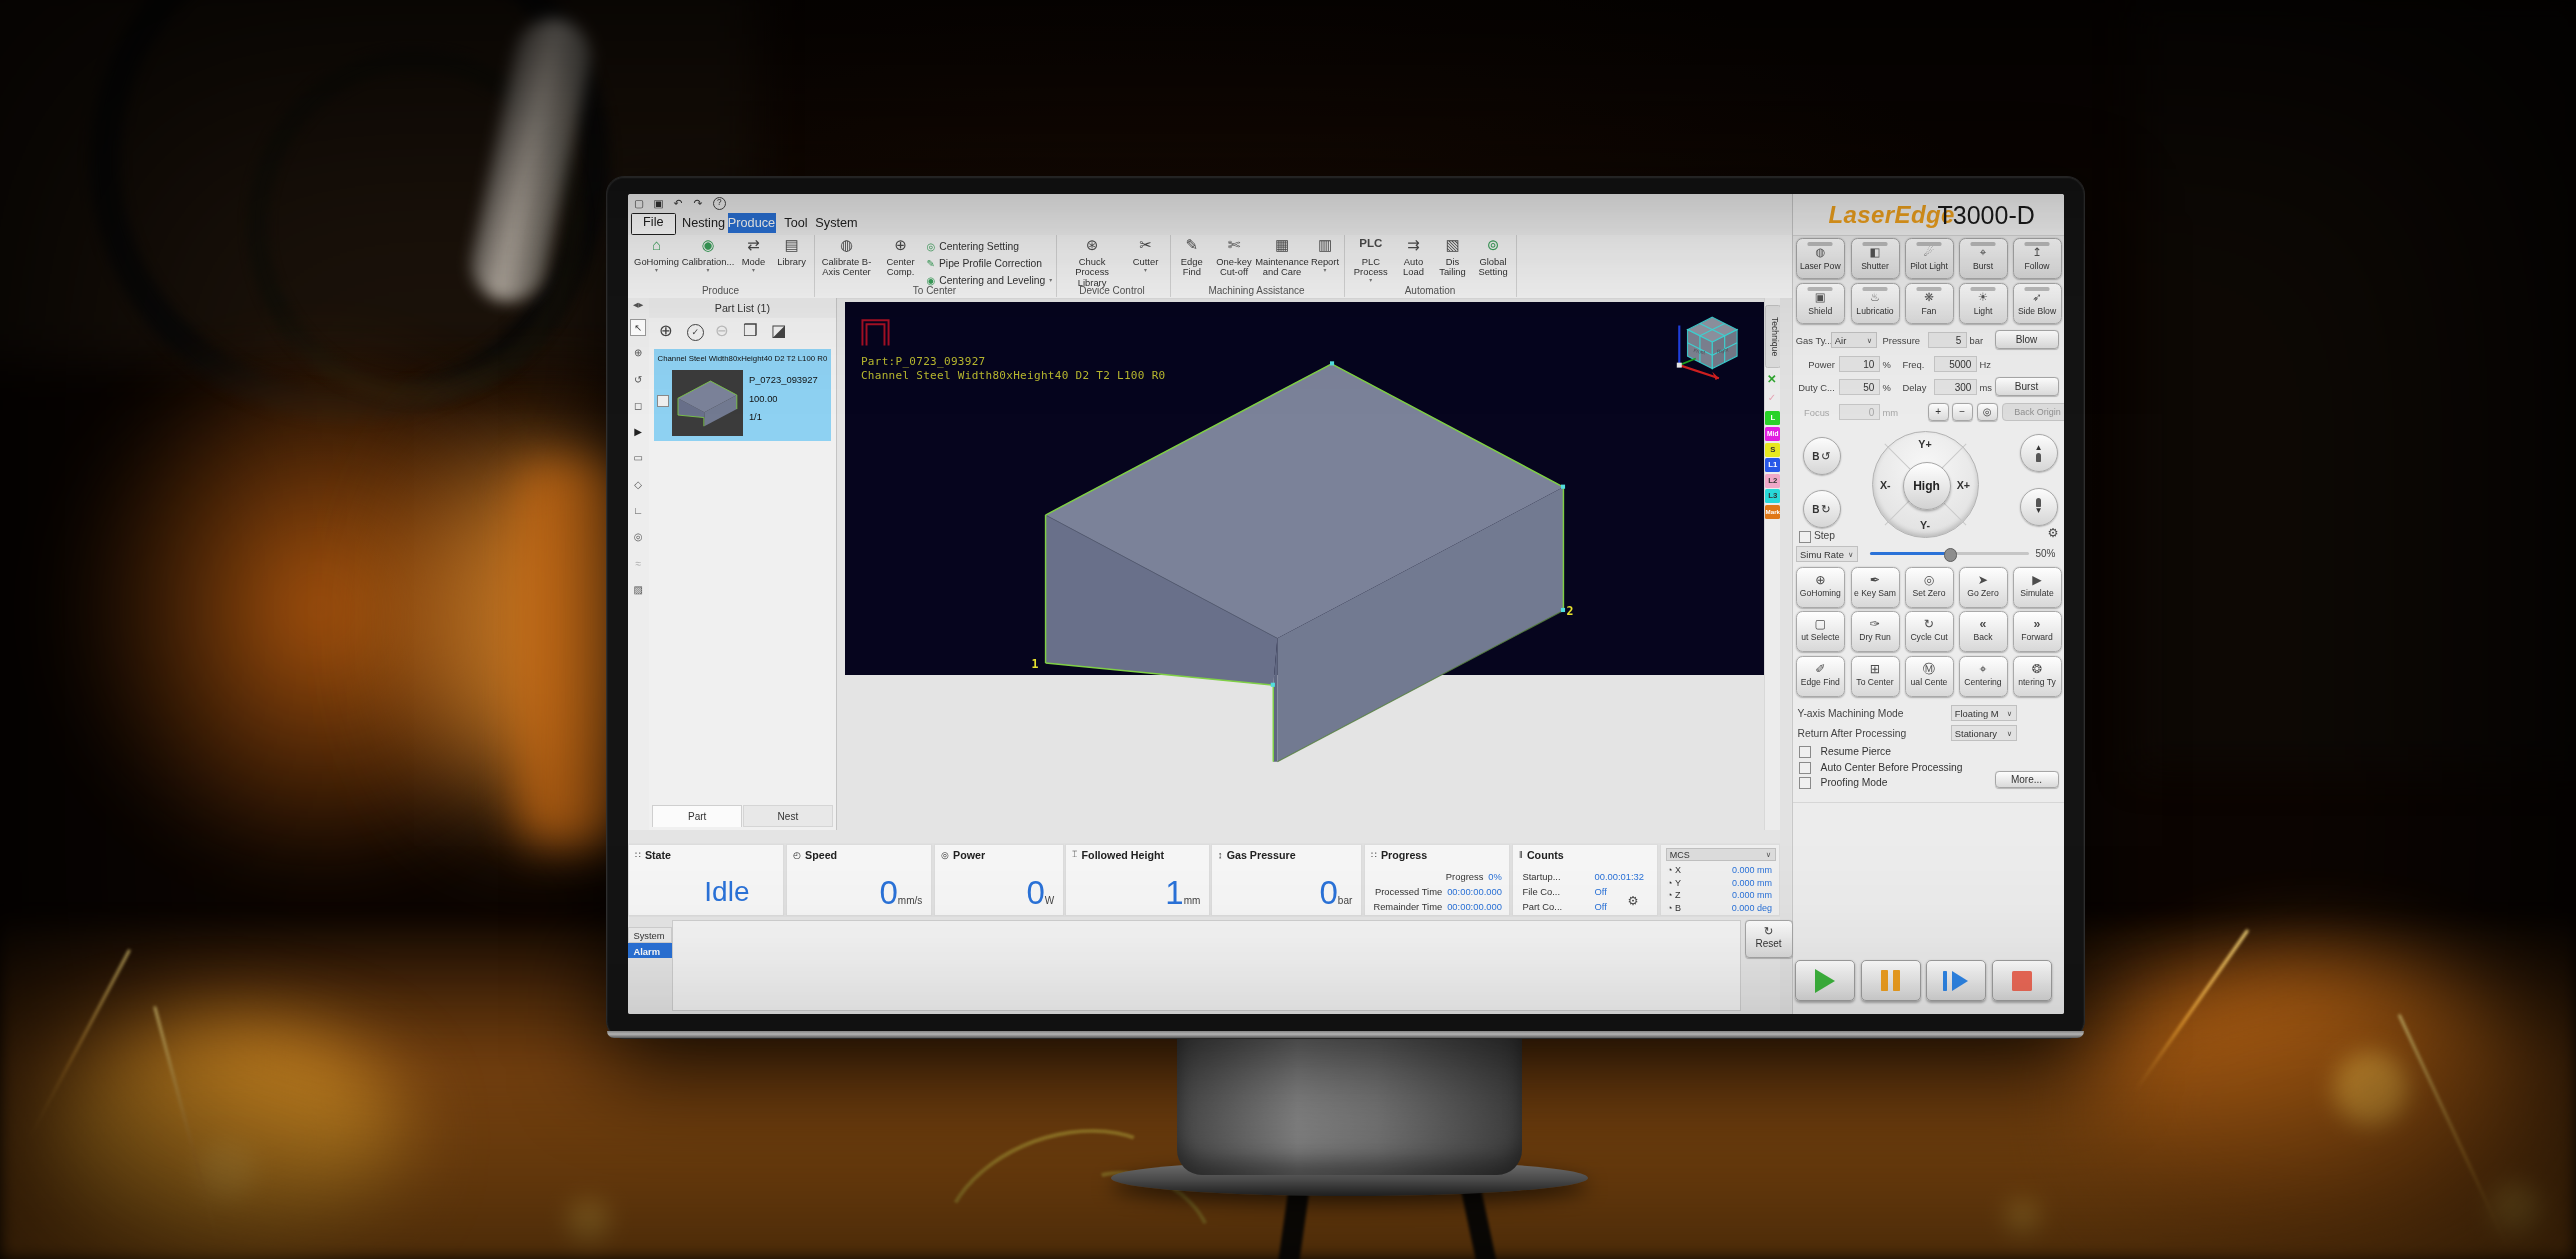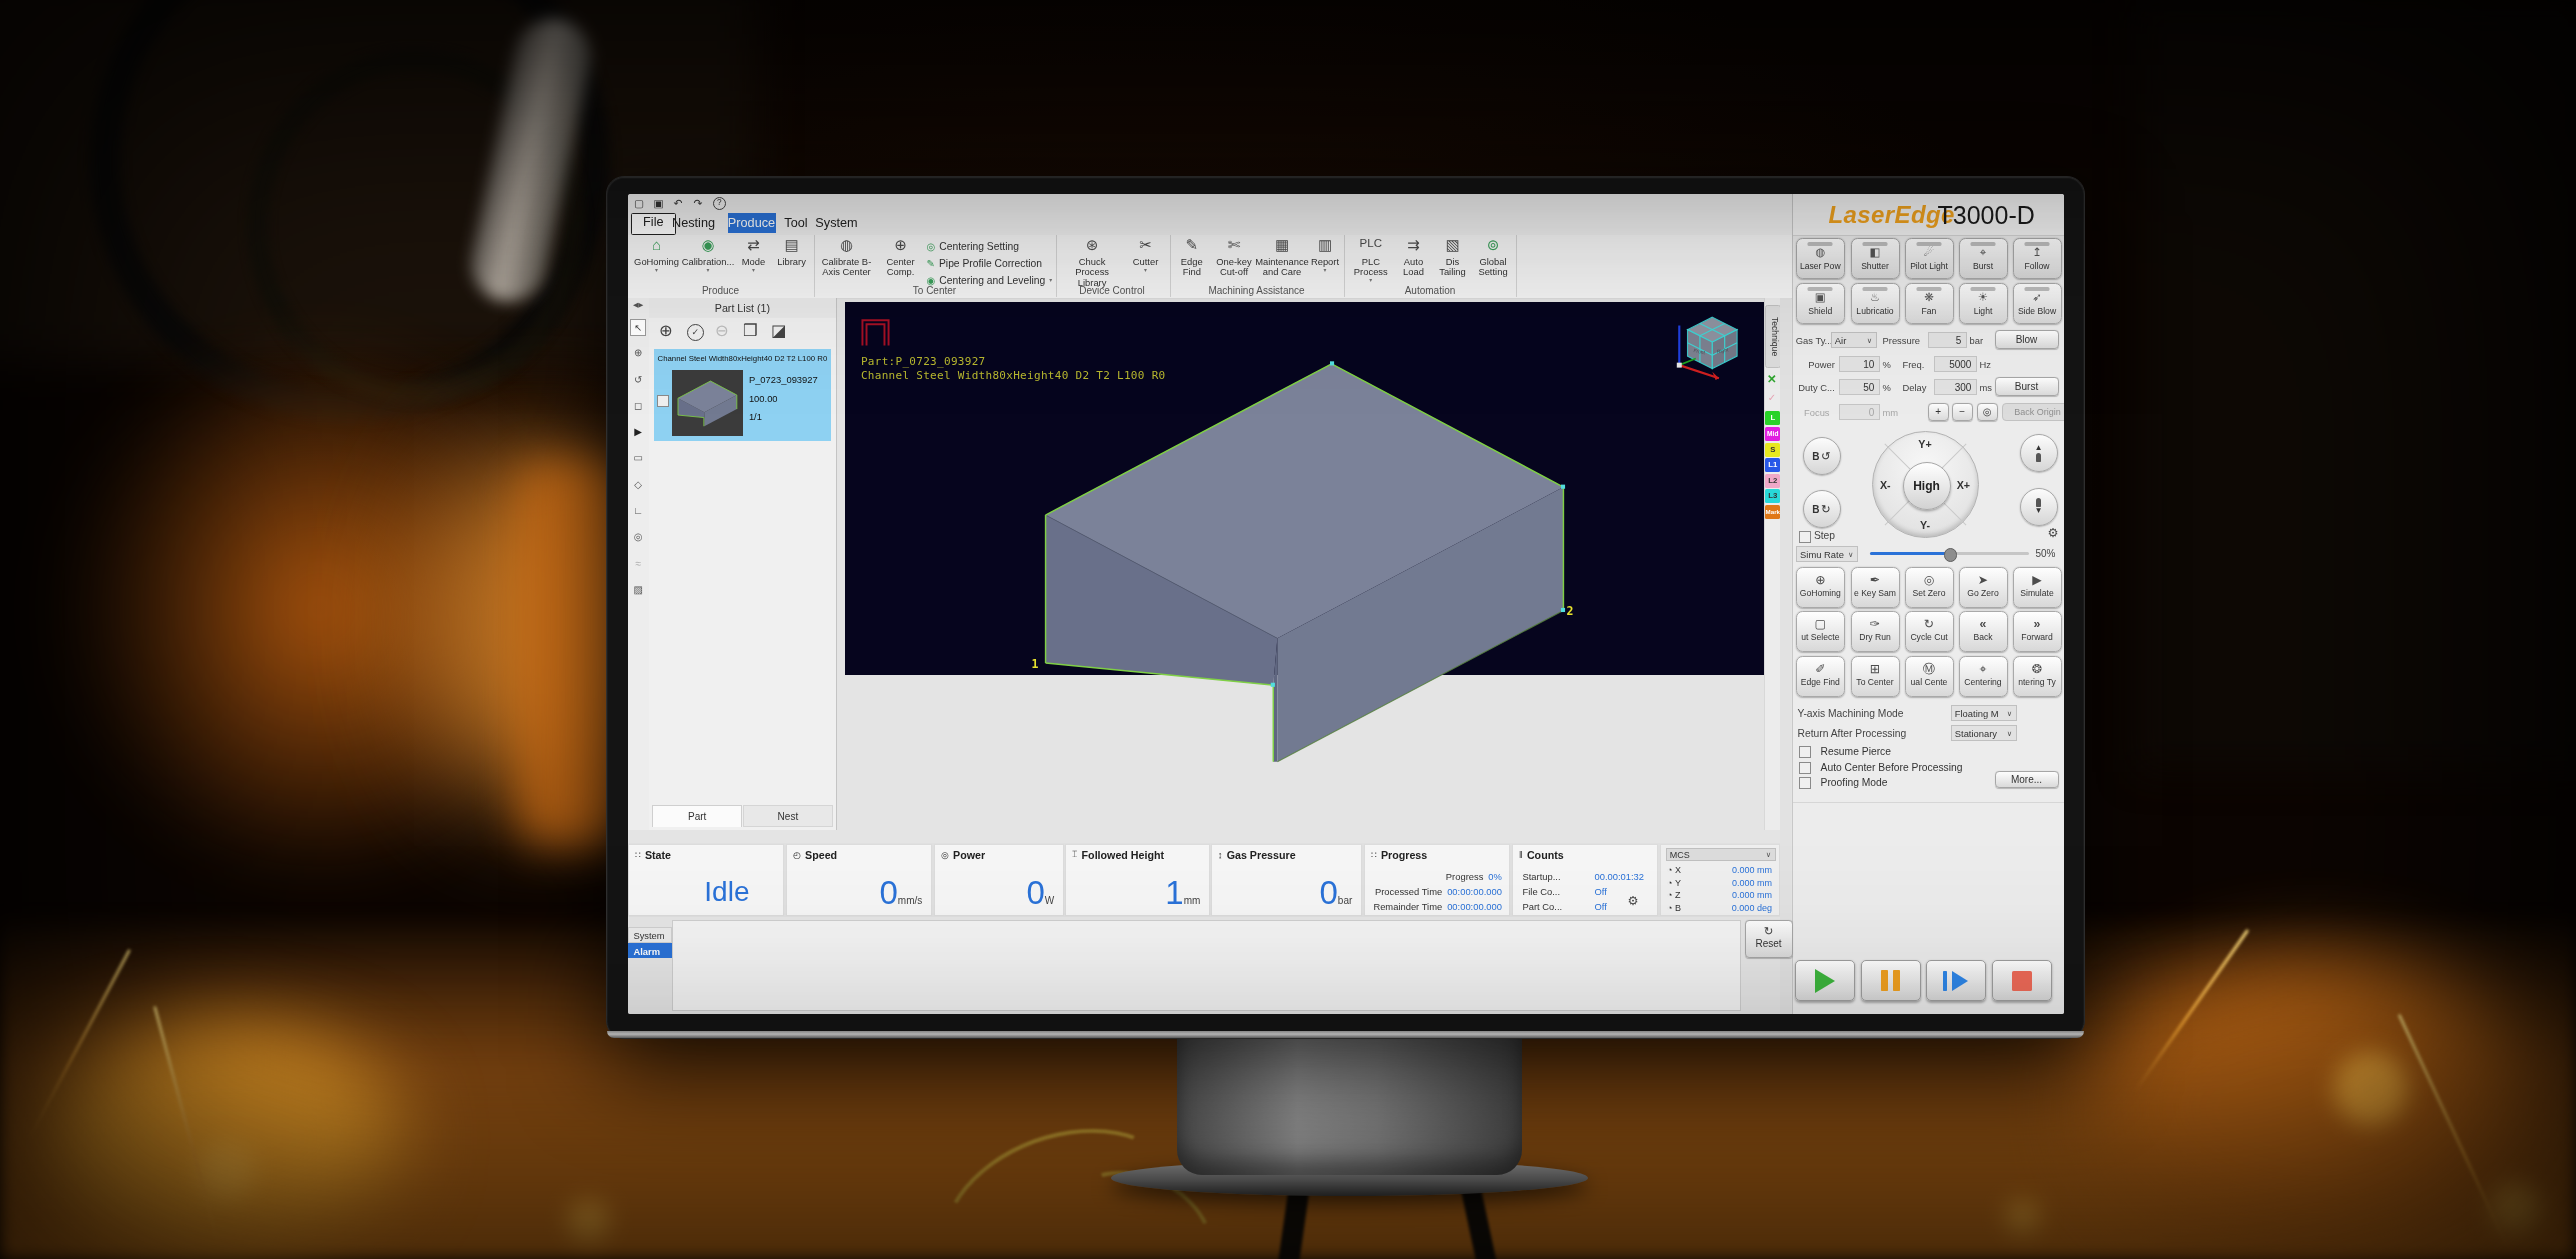--- a/index.html
+++ b/index.html
@@ -182,21 +182,21 @@
   <div id="qat">
     <span class="qic" style="left:6.6px">▢</span>
     <span class="qic" style="left:26px">▣</span>
     <span class="qic" style="left:46px">↶</span>
     <span class="qic" style="left:66px">↷</span>
     <span class="qic qhelp" style="left:85px">?</span>
   </div>
 
   <div id="menubar">
     <div class="mi focus" style="left:3.3px;width:43px">File</div>
-    <div class="mi" style="left:42px;width:48px">Nesting</div>
+    <div class="mi" style="left:52px;width:48px">Nesting</div>
     <div class="mi active" style="left:100px;width:48px">Produce</div>
     <div class="mi" style="left:151px;width:35px">Tool</div>
     <div class="mi" style="left:187px;width:44px">System</div>
   </div>
 
   <div id="ribbon">
     <div class="rgroup" style="left:0;width:186px">
       <div class="rbtn" style="left:5px;width:48px">
         <span class="ric gr">⌂</span>
         <span>GoHoming</span>
@@ -271,21 +271,21 @@
           </div>
       <div class="rbtn" style="left:138px;width:35px">
         <span class="ric">▥</span>
         <span>Report</span>
         <span class="dd">▾</span>
           </div>
       <div class="rglbl">Machining Assistance</div>
     </div>
     <div class="rgroup" style="left:717px;width:171px">
       <div class="rbtn" style="left:3.3px;width:46px">
-        <span class="ric" style="font-size:11.5px;font-weight:normal">PLC</span>
+        <span class="ric" style="font-size:11.5px;font-weight:bold">PLC</span>
         <span>PLC Process</span>
         <span class="dd">▾</span>
           </div>
       <div class="rbtn" style="left:51px;width:36px">
         <span class="ric">⇉</span>
         <span>Auto Load</span>
           </div>
       <div class="rbtn" style="left:89px;width:38px">
         <span class="ric">▧</span>
         <span>Dis Tailing</span>

